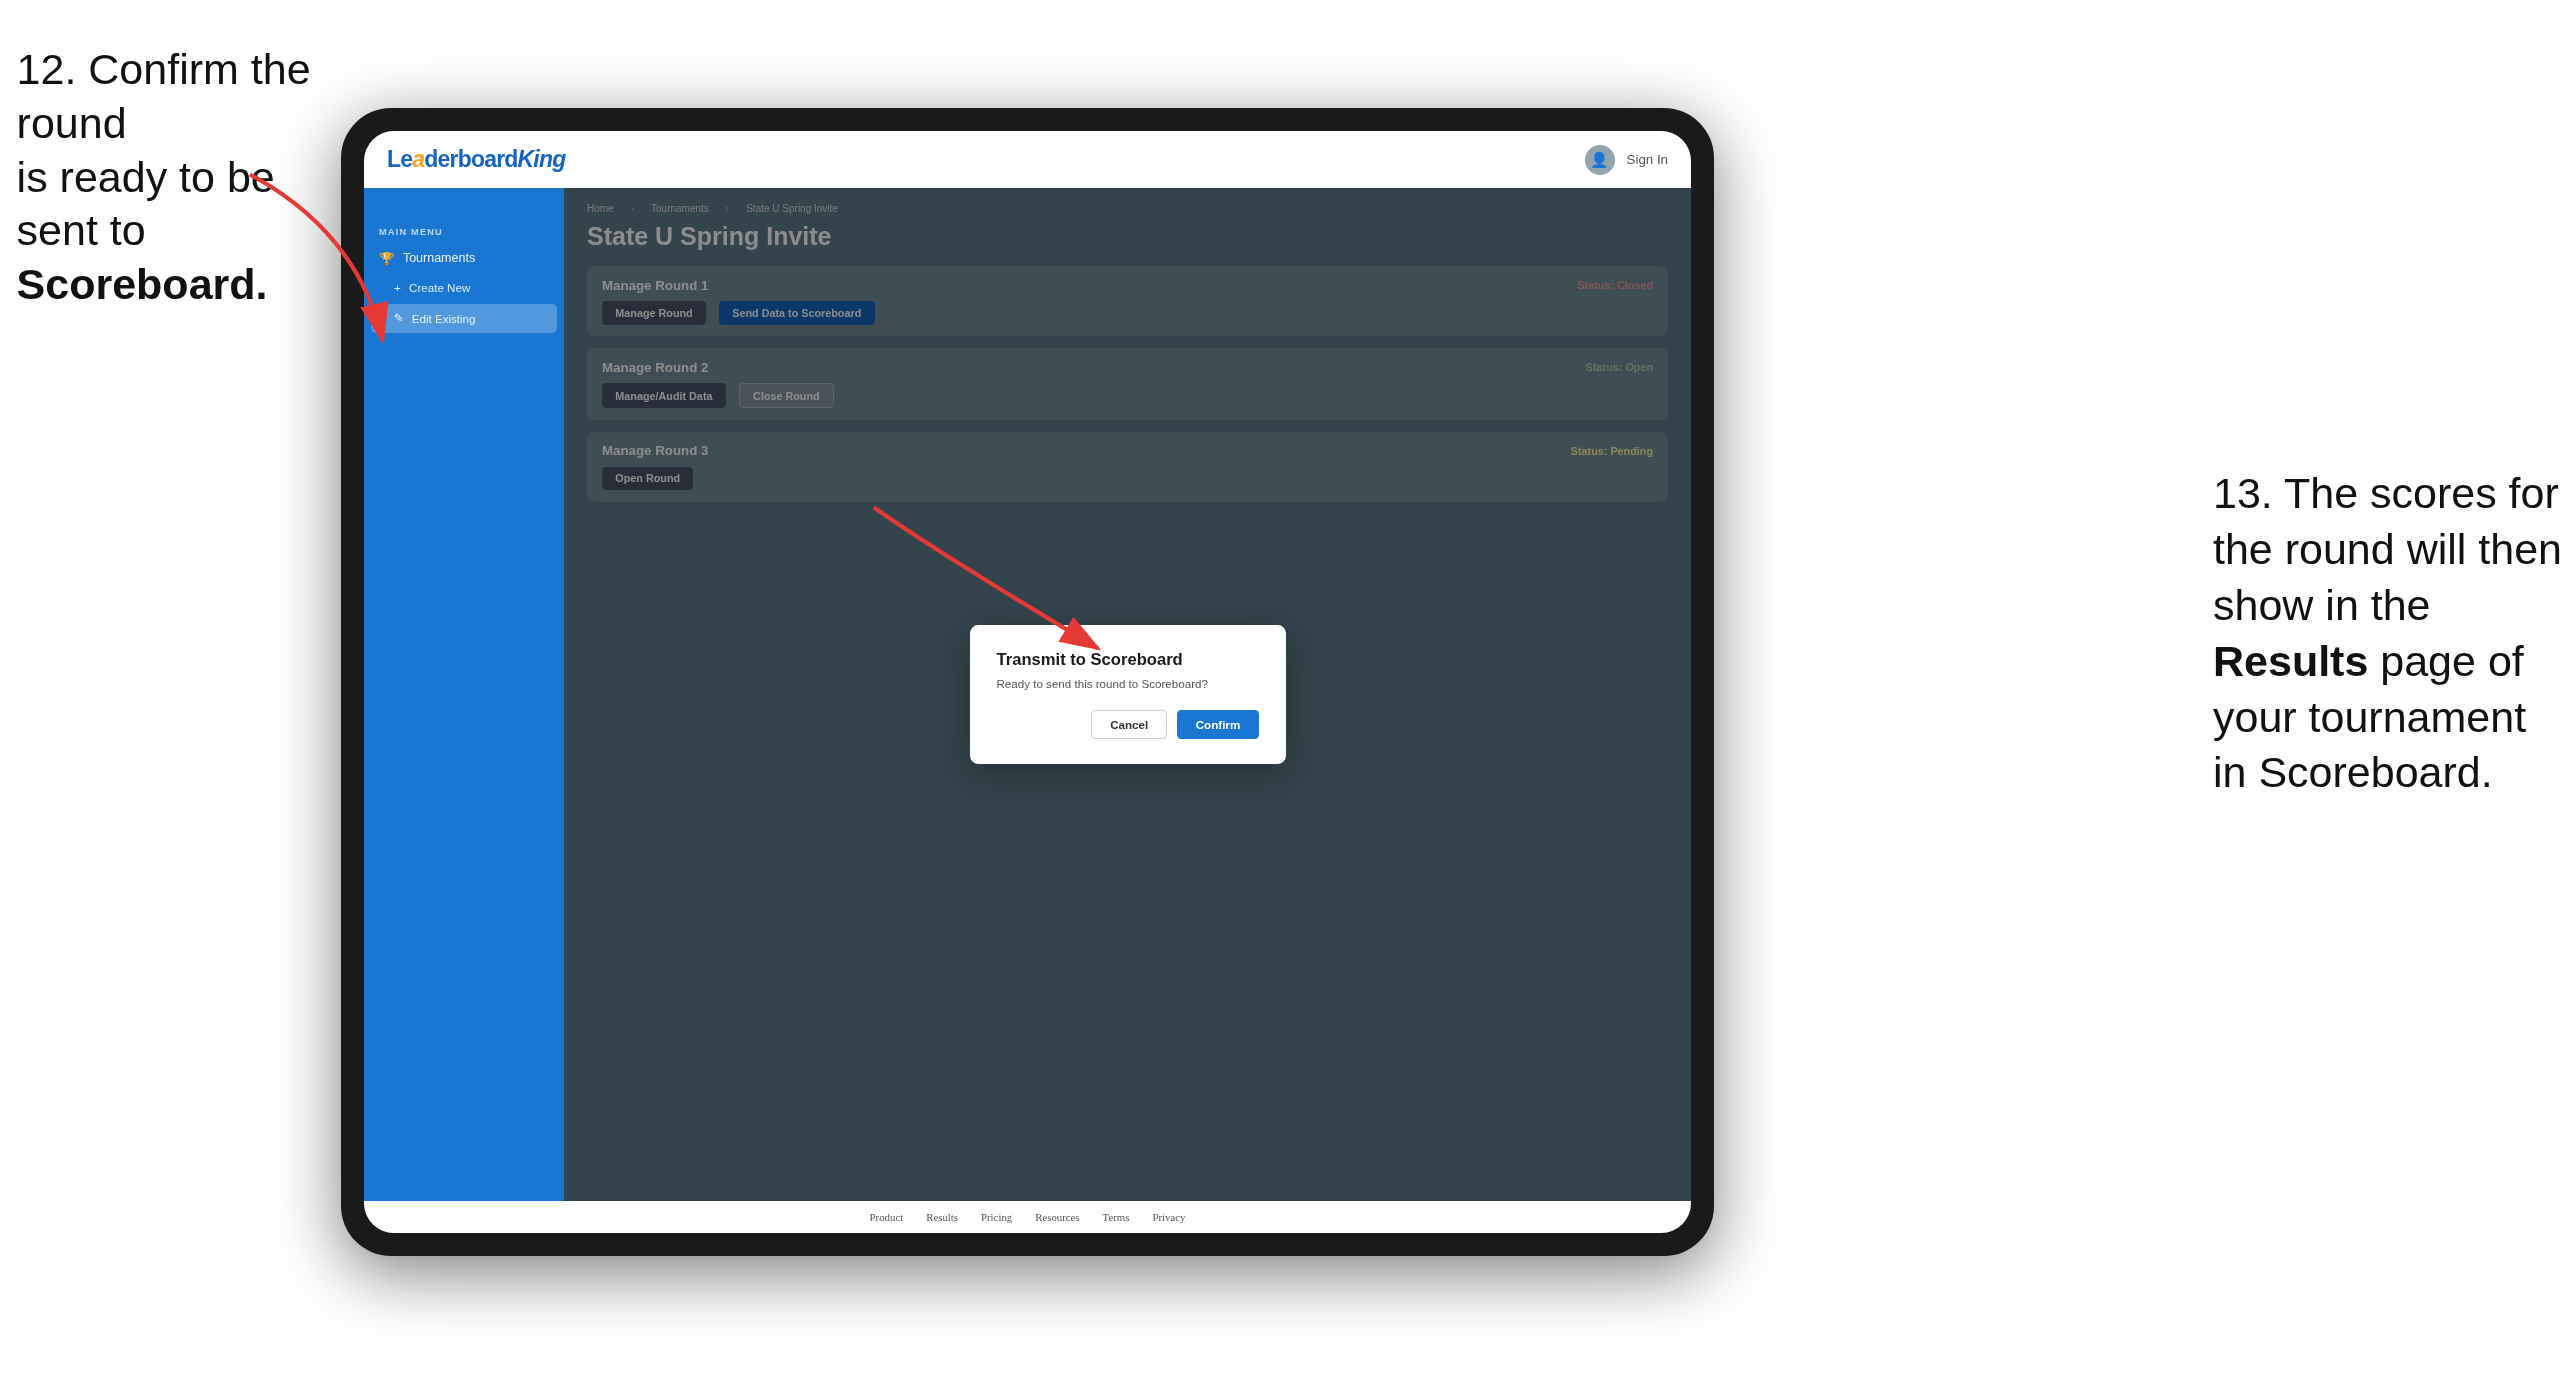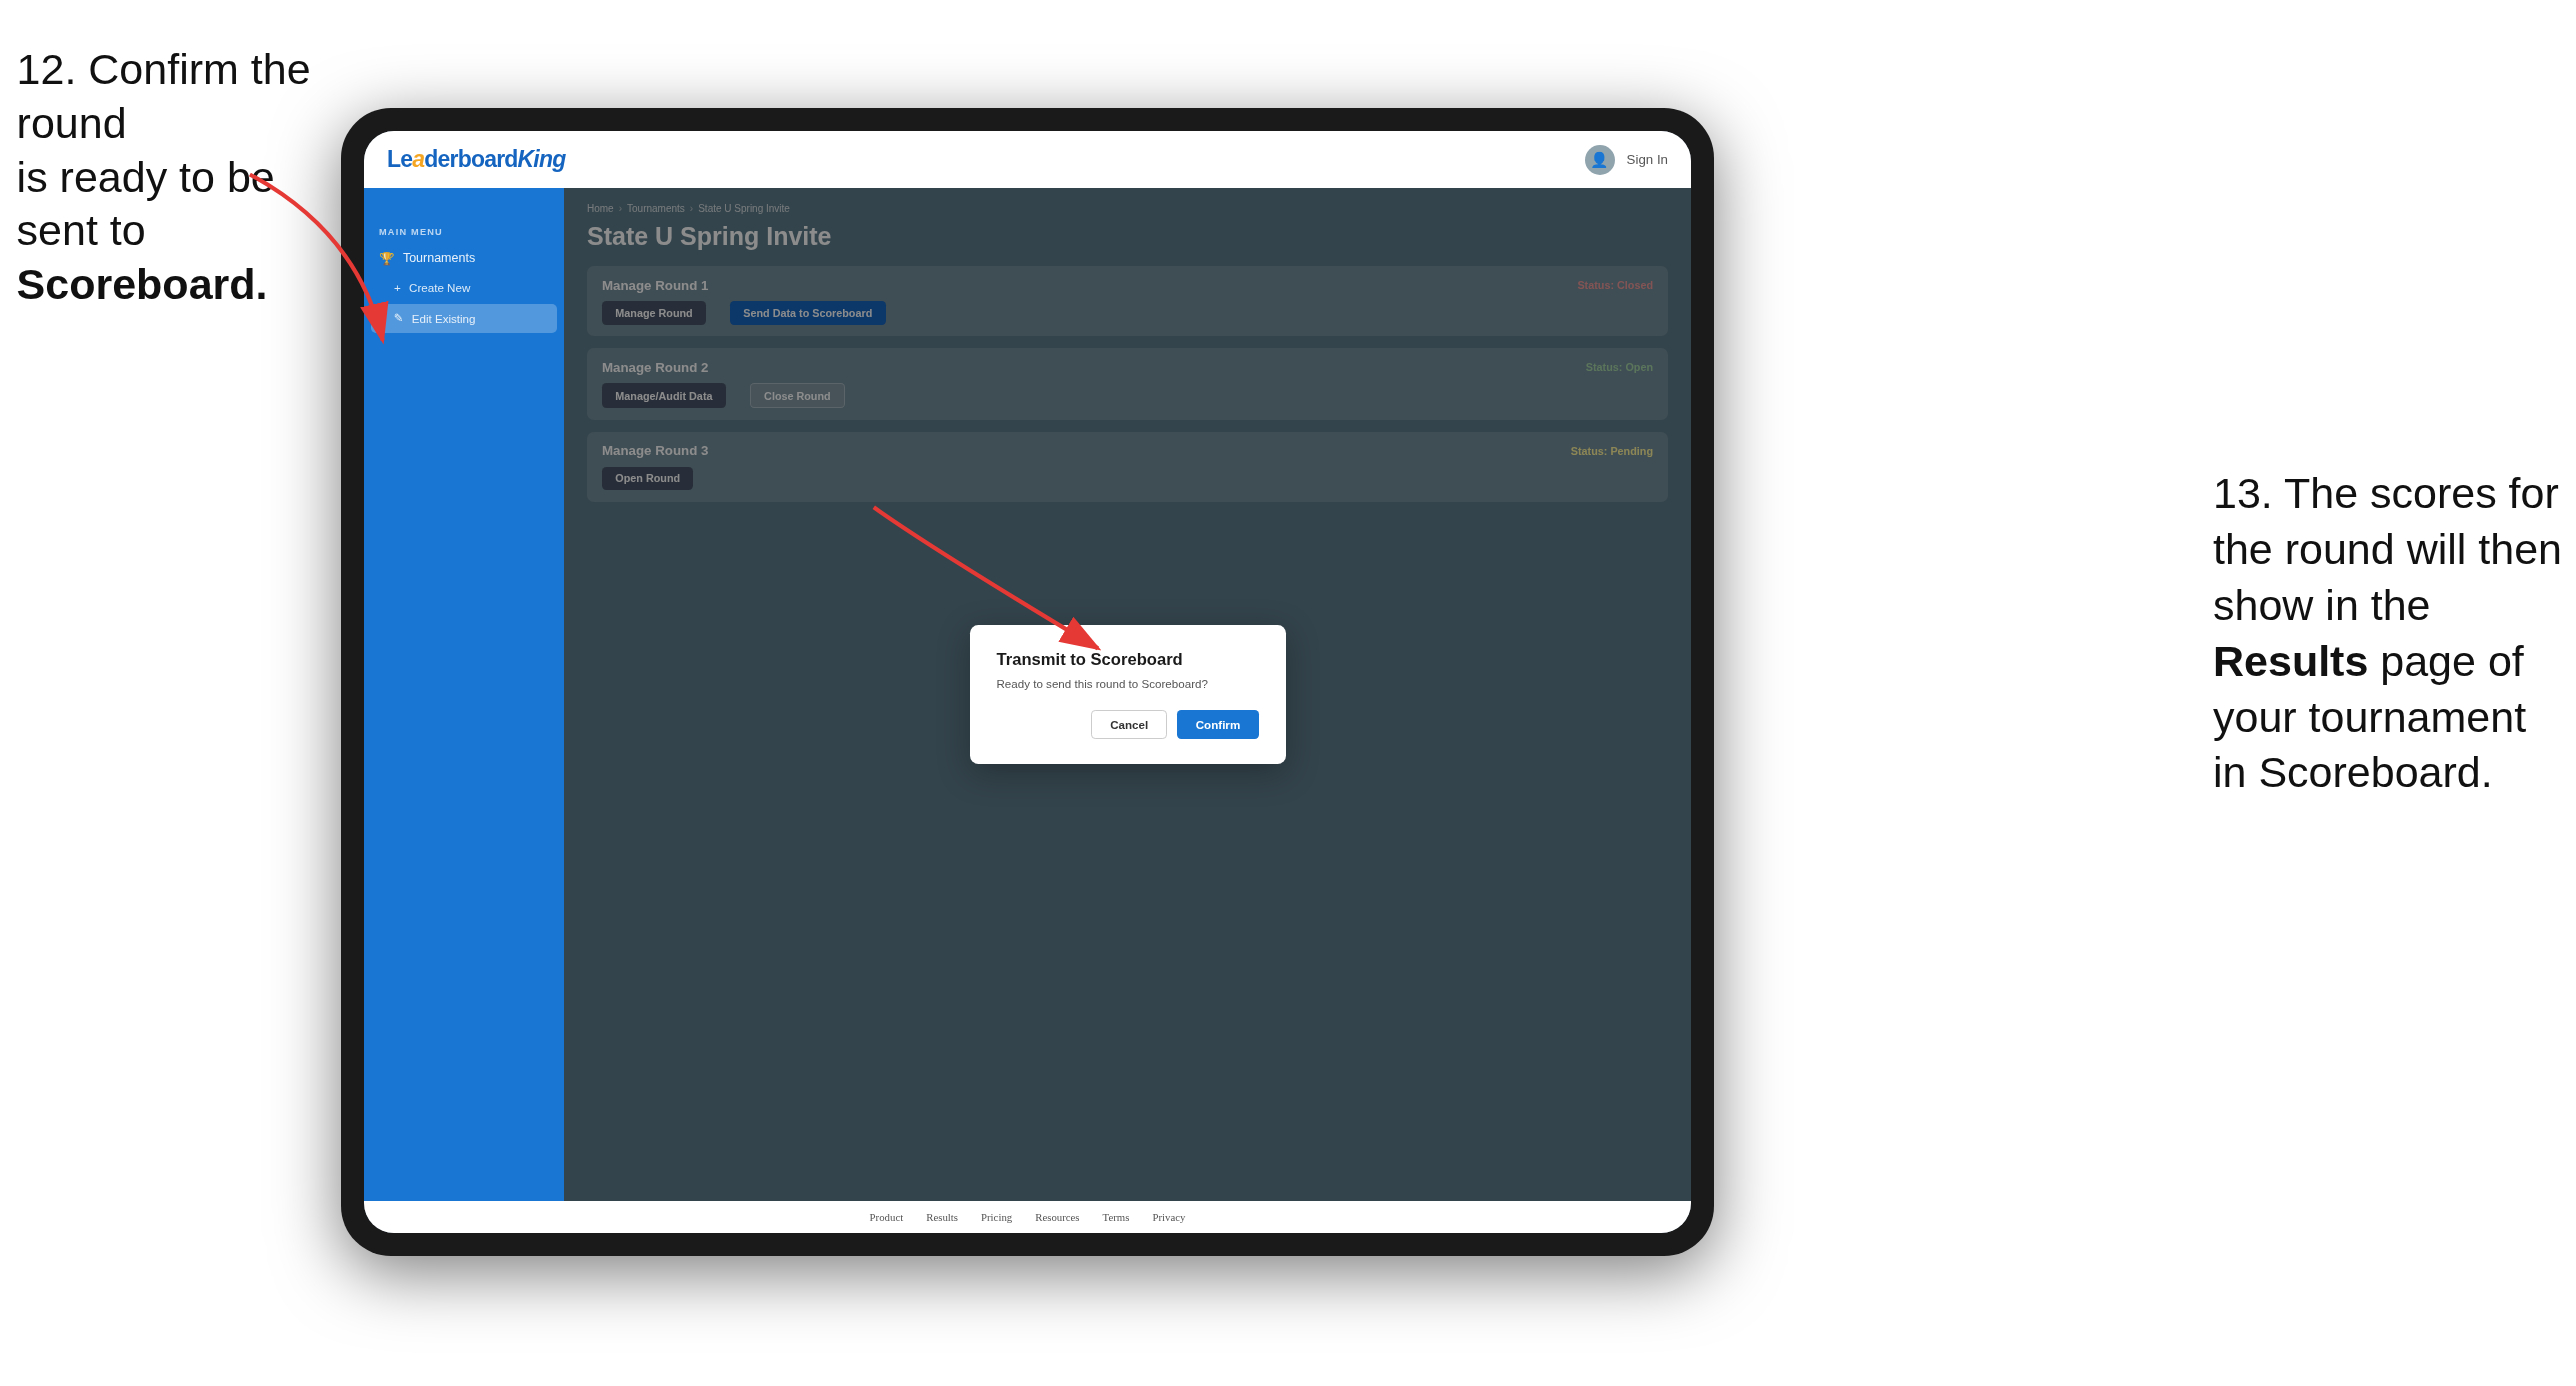--- a/index.html
+++ b/index.html
@@ -161,21 +161,21 @@
       padding: 15px 23px;
       overflow-y: auto;
       position: relative;
     }
 
     .breadcrumb {
       font-size: 10px;
       color: rgba(255,255,255,0.75);
       margin-bottom: 8.3px;
       display: flex;
-      gap: 5px;
+      gap: 17px;
       align-items: center;
     }
 
     .breadcrumb-sep { color: rgba(255,255,255,0.5); }
 
     .page-title {
       font-size: 25px;
       font-weight: 700;
       color: #fff;
       margin-bottom: 15px;
@@ -206,21 +206,21 @@
       font-size: 10.8px;
       color: rgba(255,255,255,0.9);
       font-weight: 600;
     }
     .status-closed { color: #ef9a9a; }
     .status-open { color: #a5d6a7; }
     .status-pending { color: #fff59d; }
 
     .round-buttons {
       display: flex;
-      gap: 24px;
+      gap: 13px;
     }
 
     .btn {
       padding: 5.8px 13.3px;
       border-radius: 4.2px;
       font-size: 10.8px;
       font-weight: 600;
       cursor: pointer;
       border: none;
     }

